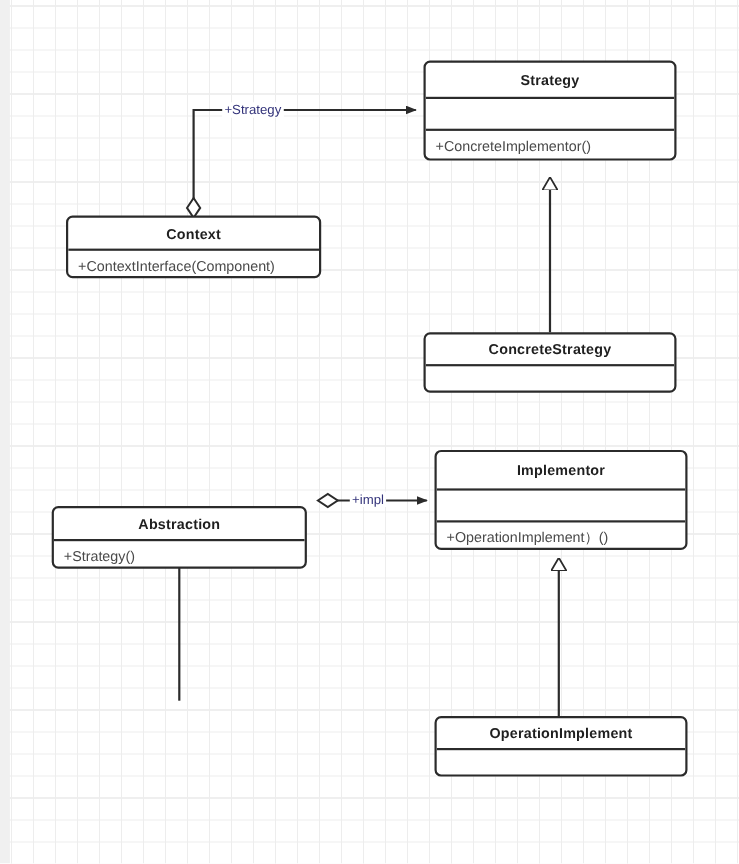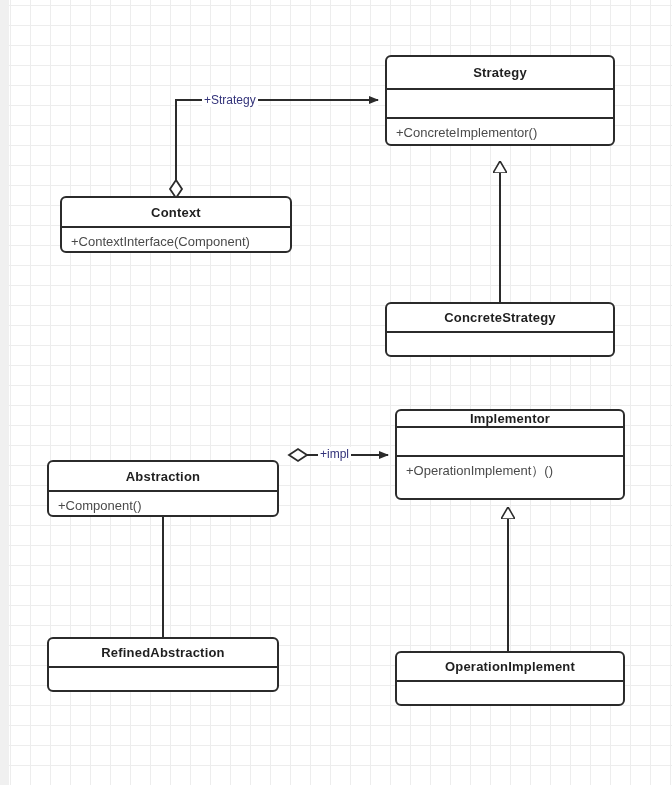--- a/index.html
+++ b/index.html
@@ -170,32 +170,28 @@
     <div class="uml-row uml-members" style="height:28px;">+ContextInterface(Component)</div>
   </div>
 
   <div class="uml-class" style="left:385px; top:302px; width:230px; height:55px;">
     <div class="uml-row uml-title" style="height:27px;">ConcreteStrategy</div>
     <div class="uml-row uml-members" style="height:27px;"></div>
   </div>
 
   <div class="uml-class" style="left:47px; top:424px; width:232px; height:57px;margin-top:36px;">
     <div class="uml-row uml-title" style="height:28px;">Abstraction</div>
-    <div class="uml-row uml-members" style="height:28px;">+Component()</div>
+    <div class="uml-row uml-members" style="height:28px;">+Strategy()</div>
   </div>
 
   <div class="uml-class" style="left:395px; top:409px; width:230px; height:91px;">
-    <div class="uml-row uml-title" style="height:15px;border-radius:10px;">Implementor</div>
+    <div class="uml-row uml-title" style="height:33px;border-radius:10px;">Implementor</div>
     <div class="uml-row uml-members" style="height:29px;"></div>
     <div class="uml-row uml-members" style="height:29px;">+OperationImplement）()</div>
   </div>
 
-  <div class="uml-class" style="left:47px; top:637px; width:232px; height:55px;">
-    <div class="uml-row uml-title" style="height:27px;">RefinedAbstraction</div>
-    <div class="uml-row uml-members" style="height:27px;"></div>
-  </div>
 
   <div class="uml-class" style="left:395px; top:651px; width:230px; height:55px;">
     <div class="uml-row uml-title" style="height:27px;">OperationImplement</div>
     <div class="uml-row uml-members" style="height:27px;"></div>
   </div>
 
 </div>
 
 </body></html>

